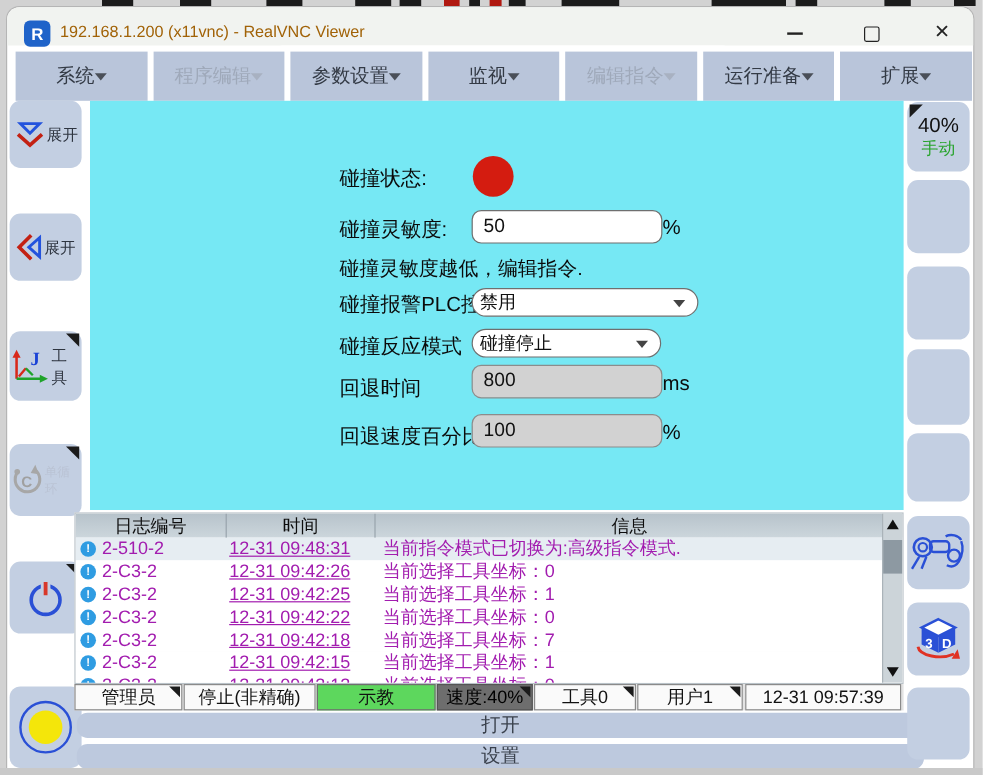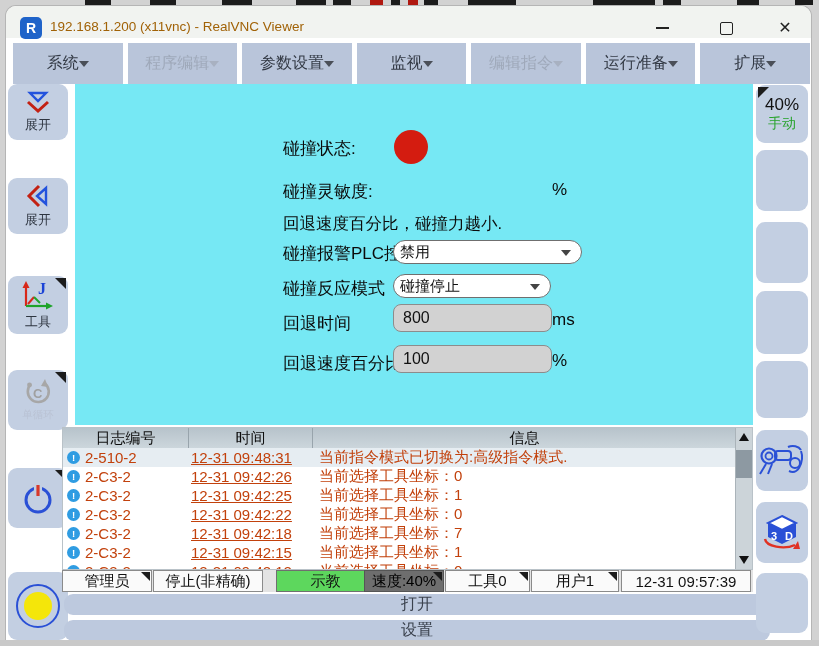--- a/index.html
+++ b/index.html
@@ -23,21 +23,21 @@
 
   
   .white-strip{left:230px;top:38px;width:378px;height:5px;background:#ffffff;border-radius:6px 6px 0 0;}
   .menubar{left:13px;top:43px;width:797px;height:41px;display:flex;gap:5px;}
   .menutab{flex:1;background:#b9c5da;display:flex;align-items:center;justify-content:center;gap:0;font-size:16px;color:#333a45;cursor:pointer;}
   .menutab .arrow{width:0;height:0;border-left:5px solid transparent;border-right:5px solid transparent;border-top:6px solid #4a4f58;}
   .menutab.disabled{color:#9fa9ba;cursor:default;}
   .menutab.disabled .arrow{border-top-color:#a8b1c1;}
 
   
-  .sbtn{position:absolute;left:8px;width:60px;background:#c3cfe2;border-radius:9px;display:flex;flex-direction:column;align-items:center;justify-content:center;cursor:pointer;}
+  .sbtn{position:absolute;left:8px;width:60px;background:#c3cfe2;border-radius:9px;display:flex;align-items:center;justify-content:center;cursor:pointer;}
   .sbtn .lbl{font-size:13px;color:#2e3540;margin-top:2px;}
   .corner-tr{position:absolute;top:2px;right:2px;width:0;height:0;border-top:11px solid #1c1c1c;border-left:11px solid transparent;}
   .corner-tl{position:absolute;top:2px;left:2px;width:0;height:0;border-top:11px solid #1c1c1c;border-right:11px solid transparent;}
 
   
   .rbtn{position:absolute;left:756px;width:52px;background:#c3cfe2;border-radius:9px;display:flex;flex-direction:column;align-items:center;justify-content:center;cursor:pointer;}
   .speed-val{font-size:17px;color:#111;}
   .speed-mode{font-size:14px;color:#26a32b;}
 
   
@@ -47,21 +47,21 @@
   .pinput{position:absolute;left:318px;width:148px;height:26px;border:1.5px solid #6f6f6f;border-radius:8px;background:#ffffff;font-size:16px;color:#111;padding:0 0 0 9px;font-family:inherit;outline:none;}
   .pinput.disabled{background:#d2d2d2;border-color:#8c8c8c;}
   .unit{position:absolute;font-size:17px;color:#0b0b0b;}
   .pselect{position:absolute;left:318px;height:22px;background:#fff;border:1px solid #6f6f6f;border-radius:12px;display:flex;align-items:center;font-size:15px;color:#111;padding-left:6px;cursor:pointer;}
   .pselect .sel-arrow{position:absolute;right:10px;top:9px;width:0;height:0;border-left:5px solid transparent;border-right:5px solid transparent;border-top:6px solid #444;}
 
   
   .logtable{left:62px;top:427px;width:691px;height:143px;background:#fdfdfd;overflow:hidden;border:1px solid #b9c2c8;box-sizing:border-box;}
   .loghead{display:flex;height:20px;background:linear-gradient(#b7c3cb,#ccd6dc);font-size:15px;color:#0d0d0d;}
   .loghead .hc{display:flex;align-items:center;justify-content:center;border-right:1px solid #98a4ac;box-sizing:border-box;}
-  .logrow{display:flex;height:19px;align-items:center;font-size:15px;color:#c2410c;background:#fff;}
+  .logrow{display:flex;height:19px;align-items:center;font-size:15px;color:#a21caf;background:#fff;}
   .logrow.hl{background:#e6edf2;}
   .c-code{width:126px;display:flex;align-items:center;padding-left:4px;box-sizing:border-box;gap:5px;}
   .c-time{width:124px;padding-left:2px;box-sizing:border-box;white-space:nowrap;text-decoration:underline;}
   .c-msg{flex:1;padding-left:6px;box-sizing:border-box;white-space:nowrap;overflow:hidden;}
   .info-ic{width:13px;height:13px;border-radius:50%;background:#2f9ce2;color:#fff;font-size:9.5px;font-weight:bold;display:flex;align-items:center;justify-content:center;flex:none;}
   .info-ic::after{content:"!";}
   .vscroll{position:absolute;right:0;top:0;width:17px;height:100%;background:#ccd4d9;border-left:1px solid #aab3b9;box-sizing:border-box;}
   .sc-up{position:absolute;top:5px;left:3px;width:0;height:0;border-left:5.5px solid transparent;border-right:5.5px solid transparent;border-bottom:8px solid #111;}
   .sc-dn{position:absolute;bottom:5px;left:3px;width:0;height:0;border-left:5.5px solid transparent;border-right:5.5px solid transparent;border-top:8px solid #111;}
   .sc-thumb{position:absolute;top:22px;left:0;width:100%;height:28px;background:#8d99a2;}
@@ -204,23 +204,24 @@
       <circle cx="24" cy="24" r="21" fill="none" stroke="#2a50d6" stroke-width="2"></circle>
       <circle cx="24" cy="24" r="14" fill="#f4e60a"></circle>
     </svg>
   </div>
 
   <div class="abs panel">
     <div class="plabel" style="left:208px;top:53px;">碰撞状态:</div>
     <div class="status-dot"></div>
 
     <div class="plabel" style="left:208px;top:96px;">碰撞灵敏度:</div>
+    <input class="pinput" style="top: 91px;" value="50">
     <div class="unit" style="left:477px;top:96px;">%</div>
 
-    <div class="plabel" style="left:208px;top:129px;font-size:16.5px;">回退速度百分比，碰撞力越小.</div>
+    <div class="plabel" style="left:208px;top:129px;font-size:16.5px;">碰撞灵敏度越低，编辑指令.</div>
 
     <div class="plabel" style="left:208px;top:158px;">碰撞报警PLC控制</div>
     <div class="pselect" style="top:156px;width:181px;">
       <span>禁用</span>
       <span class="sel-arrow"></span>
     </div>
 
     <div class="plabel" style="left:208px;top:193px;">碰撞反应模式</div>
     <div class="pselect" style="top:190px;width:150px;">
       <span>碰撞停止</span>
@@ -309,21 +310,21 @@
   </div>
 
   <div class="abs statusbar"></div>
   <div class="stbox" style="left:62px;width:90px;top:570px;">
       <span>管理员</span>
       <span class="mark"></span>
     </div>
   <div class="stbox" style="left:153px;width:110px;top:570px;">
       <span>停止(非精确)</span>
     </div>
-  <div class="stbox green" style="left:276px;width:99px;top:570px;">
+  <div class="stbox green" style="left:264px;width:99px;top:570px;">
       <span>示教</span>
     </div>
   <div class="stbox dark" style="left:364px;width:80px;top:570px;">
       <span>速度:40%</span>
       <span class="mark"></span>
     </div>
   <div class="stbox" style="left:445px;width:85px;top:570px;">
       <span>工具0</span>
       <span class="mark"></span>
     </div>

